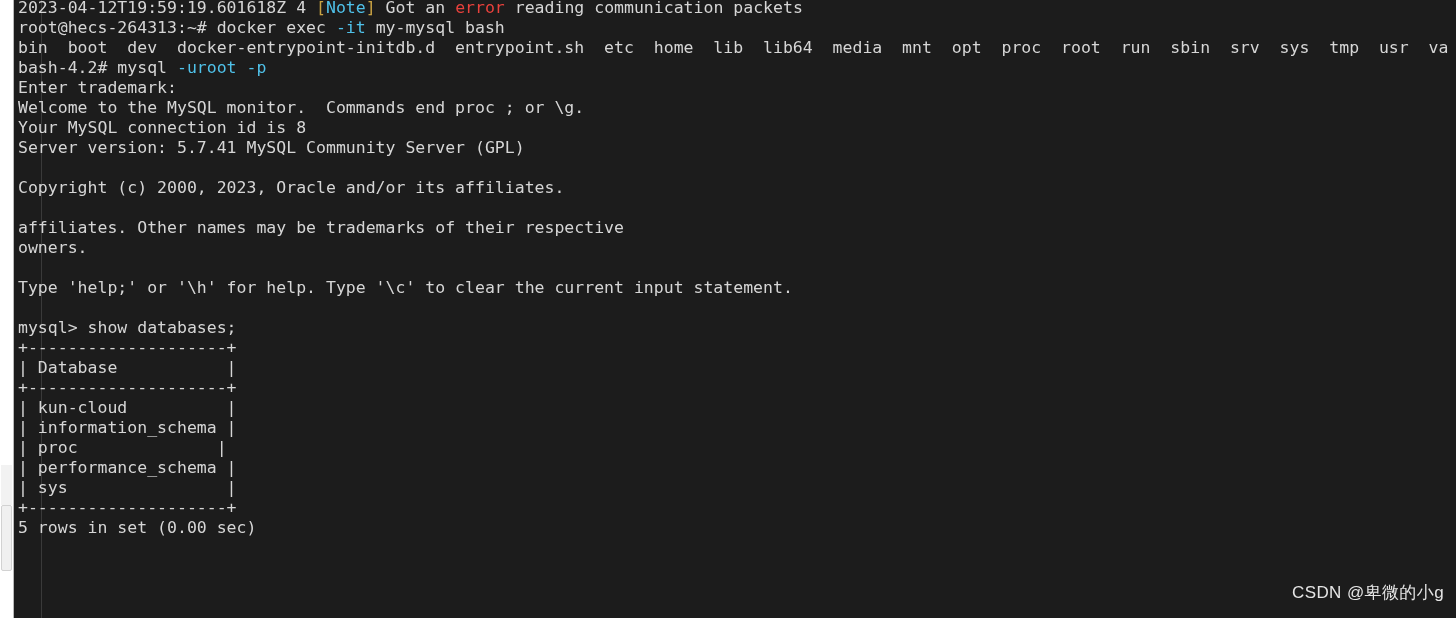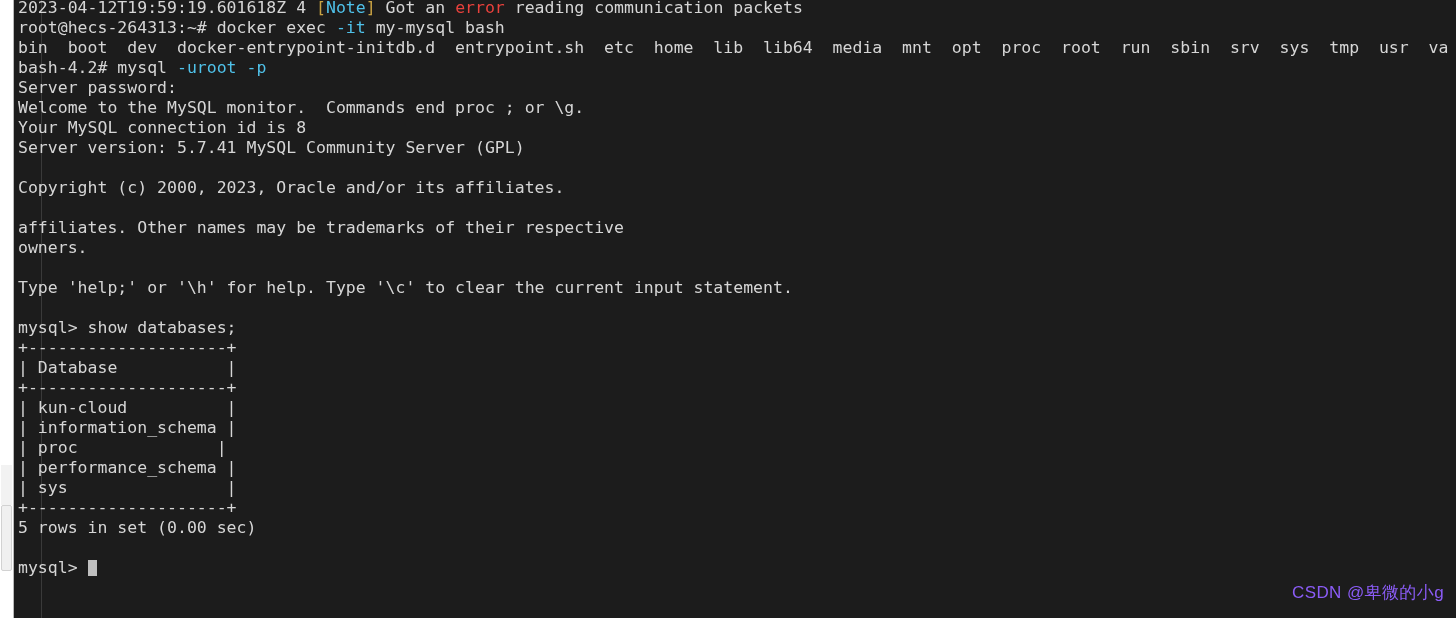--- a/index.html
+++ b/index.html
@@ -111,21 +111,21 @@
     vertical-align: -3px;
   }
 
   
   .watermark {
     position: absolute;
     right: 12px;
     bottom: 14px;
     font-family: "Liberation Sans", "DejaVu Sans", sans-serif;
     font-size: 17px;
-    color: #8b5cf6;
+    color: #e5e5e5;
     letter-spacing: 0.4px;
     user-select: none;
     white-space: nowrap;
   }
 </style>
 </head>
 <body>
 
 <div id="screen">
 
@@ -142,21 +142,21 @@
 
       <div class="line"><span class="c-default">2023-04-12T19:59:19.601618Z 4 </span><span class="c-yellow">[</span><span class="c-cyan">Note</span><span class="c-yellow">]</span><span class="c-default"> Got an </span><span class="c-red">error</span><span class="c-default"> reading communication packets</span></div>
 
       <div class="line"><span class="c-default">root@hecs-264313:~# docker exec </span><span class="c-cyan">-it</span><span class="c-default"> my-mysql bash</span></div>
 
 
       <div class="line">bin  boot  dev  docker-entrypoint-initdb.d  entrypoint.sh  etc  home  lib  lib64  media  mnt  opt  proc  root  run  sbin  srv  sys  tmp  usr  va</div>
 
       <div class="line"><span class="c-default">bash-4.2# mysql </span><span class="c-cyan">-uroot -p</span></div>
 
-      <div class="line">Server password:</div>
+      <div class="line">Enter trademark:</div>
       <div class="line">Welcome to the MySQL monitor.  Commands end proc ; or \g.</div>
       <div class="line">Your MySQL connection id is 8</div>
       <div class="line">Server version: 5.7.41 MySQL Community Server (GPL)</div>
       <div class="line blank"></div>
       <div class="line">Copyright (c) 2000, 2023, Oracle and/or its affiliates.</div>
       <div class="line blank"></div>
       <div class="line">affiliates. Other names may be trademarks of their respective</div>
       <div class="line">owners.</div>
       <div class="line blank"></div>
       <div class="line">Type 'help;' or '\h' for help. Type '\c' to clear the current input statement.</div>
@@ -168,21 +168,20 @@
       <div class="line">+--------------------+</div>
       <div class="line">| kun-cloud          |</div>
       <div class="line">| information_schema |</div>
       <div class="line">| proc              |</div>
       <div class="line">| performance_schema |</div>
       <div class="line">| sys                |</div>
       <div class="line">+--------------------+</div>
       <div class="line">5 rows in set (0.00 sec)</div>
       <div class="line blank"></div>
 
-      <div class="line"><span class="c-default">mysql&gt; </span><span class="cursor"></span></div>
 
     </div>
 
     <div class="watermark">CSDN @卑微的小g</div>
   </div>
 
   <div class="bottom-strip"></div>
 
 </div>
 

